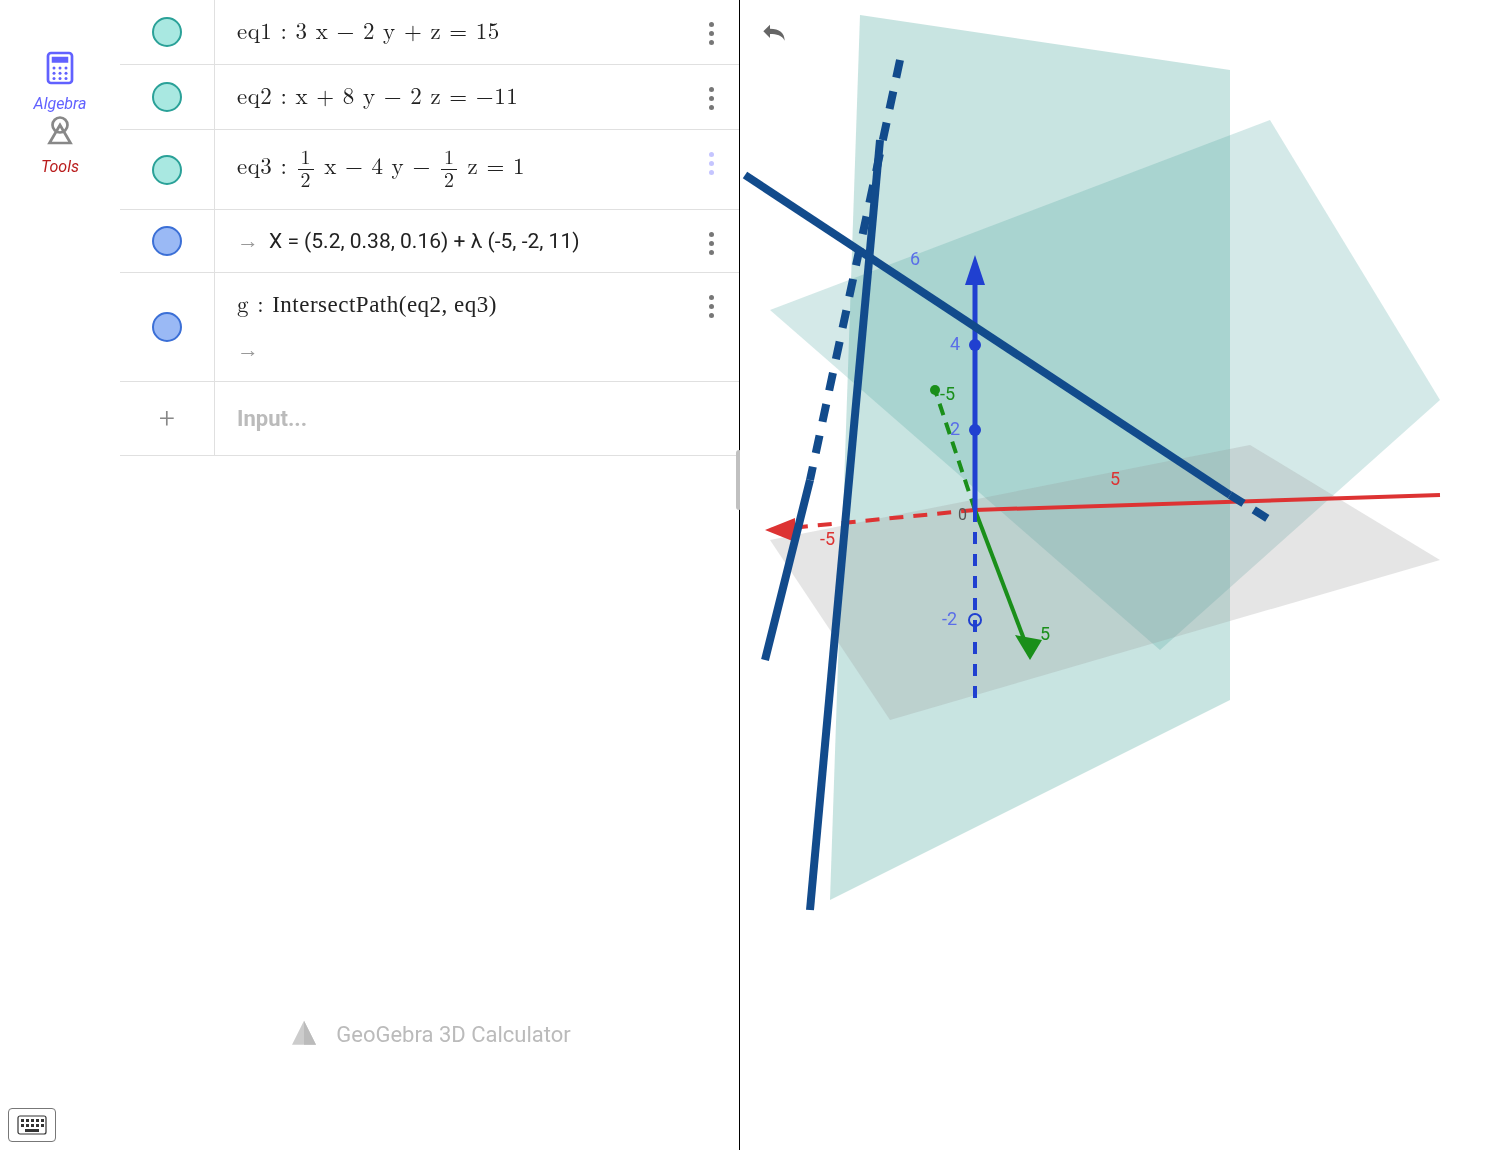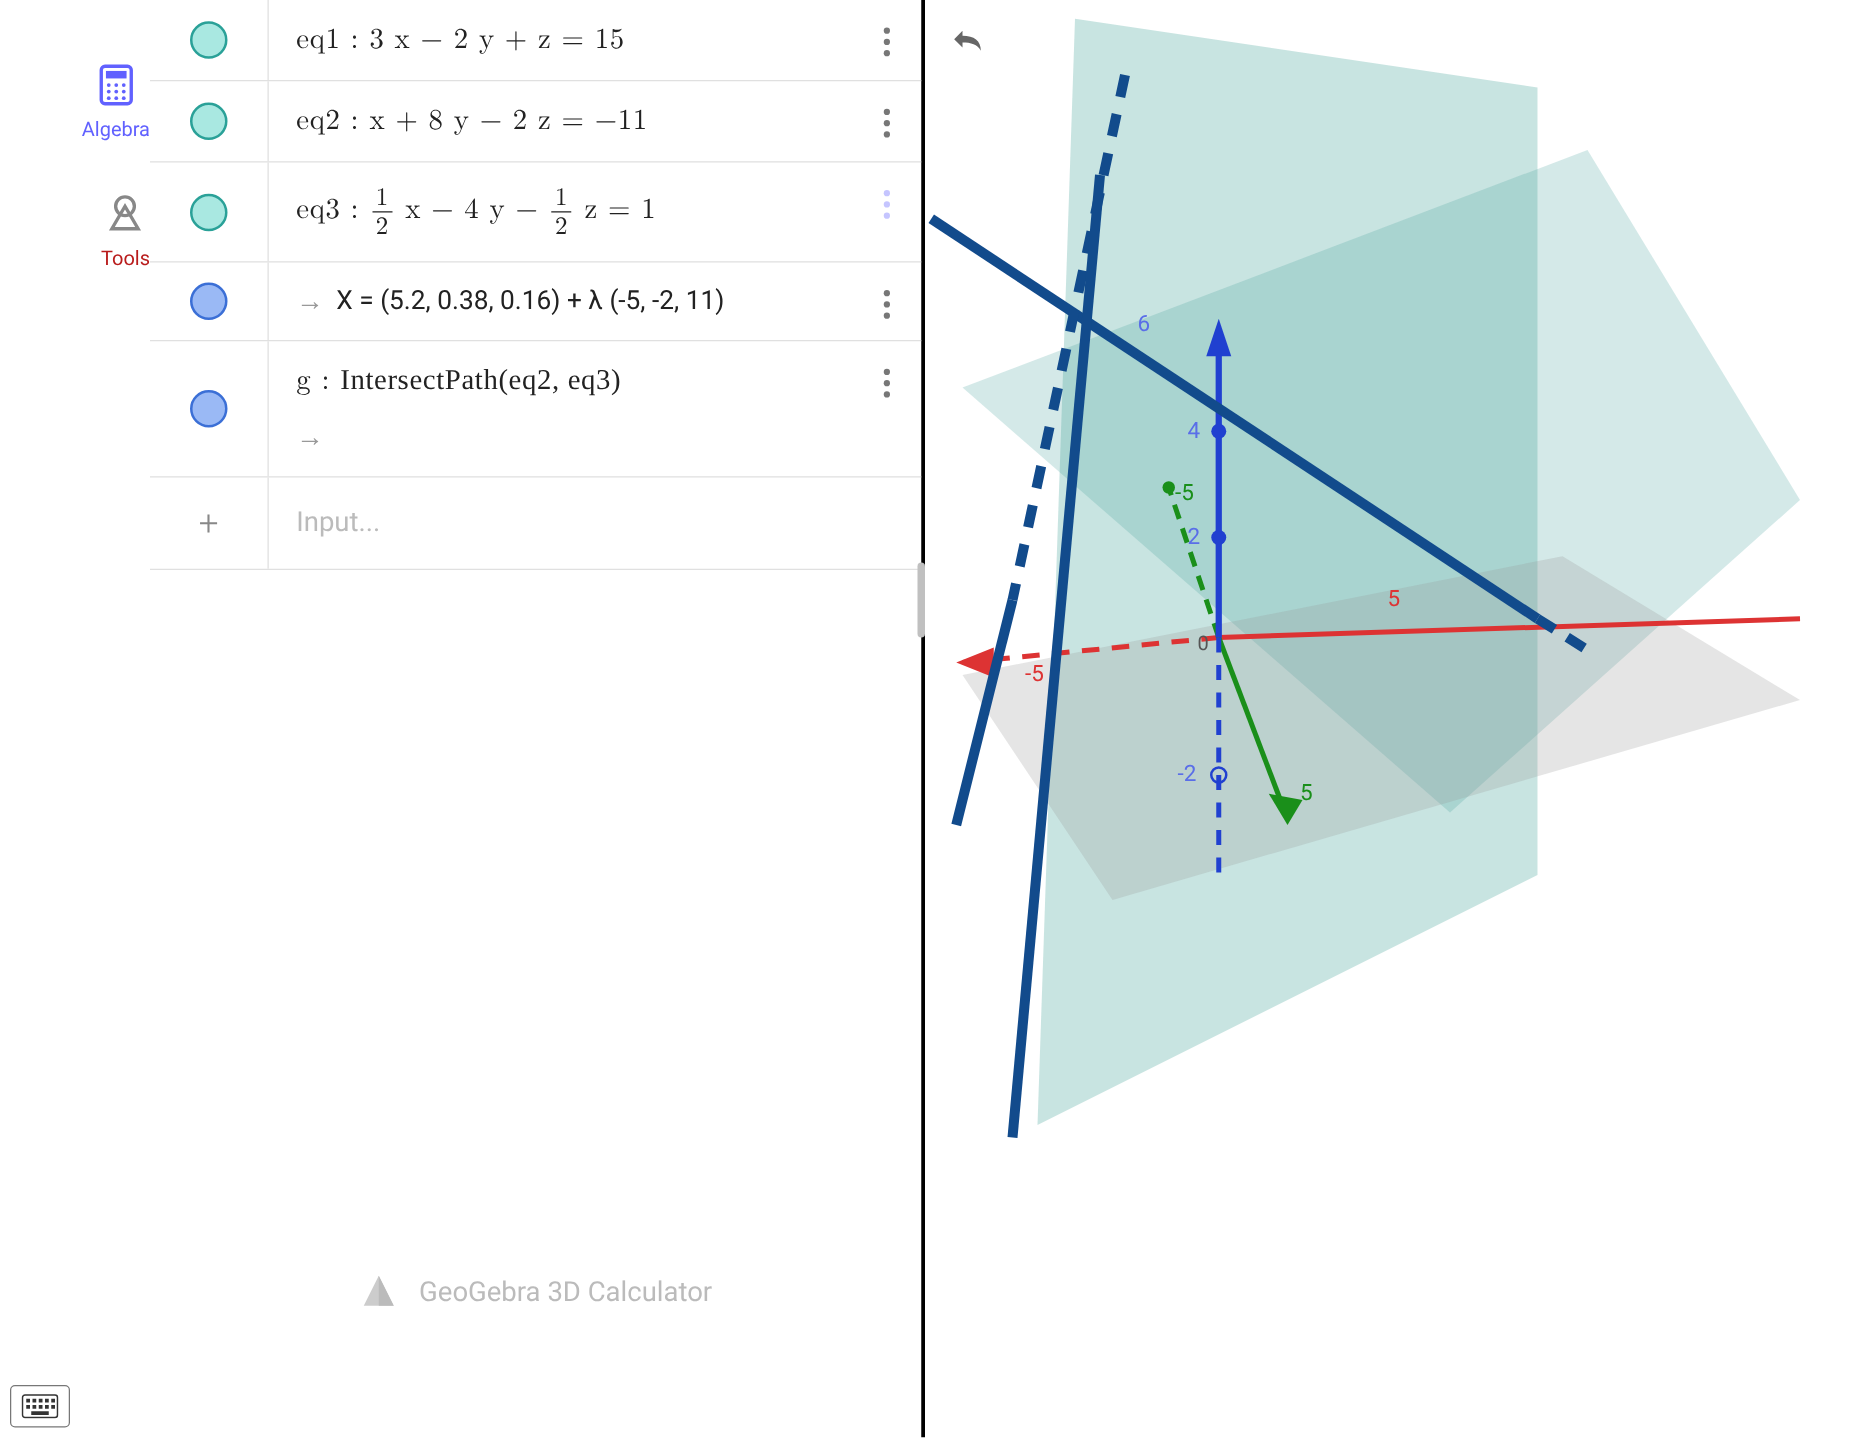--- a/index.html
+++ b/index.html
@@ -9,39 +9,39 @@
     width: 1490px;
     height: 1150px;
     overflow: hidden;
     display: flex;
   }
   .left-nav {
     width: 120px;
     background: #fff;
     display: flex;
     flex-direction: column;
-    align-items: flex-end;
+    align-items: center;
     padding-top: 50px;
-    gap: 40px;
+    font-style: italic;
   }
   .nav-item {
     display: flex;
     flex-direction: column;
     align-items: center;
     gap: 8px;
     cursor: pointer;
     font-size: 16px;
     color: #b91c1c;
   }
   .nav-item.active { color: #6161ff; }
   .nav-item svg { width: 36px; height: 36px; }
   .algebra-panel {
     flex: 0 0 620px;
     background: #fff;
-    border-right: 3px solid #000000;
+    border-right: 1px solid #000000;
     display: flex;
     flex-direction: column;
     position: relative;
   }
   .row {
     display: flex;
     align-items: stretch;
     border-bottom: 1px solid #e0e0e0;
     position: relative;
   }
@@ -91,20 +91,21 @@
     align-items: center;
     gap: 10px;
   }
   .arrow { color: #999; font-size: 22px; }
   .input-row .row-body {
     padding: 24px 22px;
   }
   .input-placeholder {
     color: #bbb;
     font-size: 22px;
+    font-weight: bold;
   }
   .plus-icon {
     font-size: 28px;
     color: #888;
     font-weight: 300;
   }
   .footer-brand {
     position: absolute;
     bottom: 100px;
     left: 0; right: 0;

